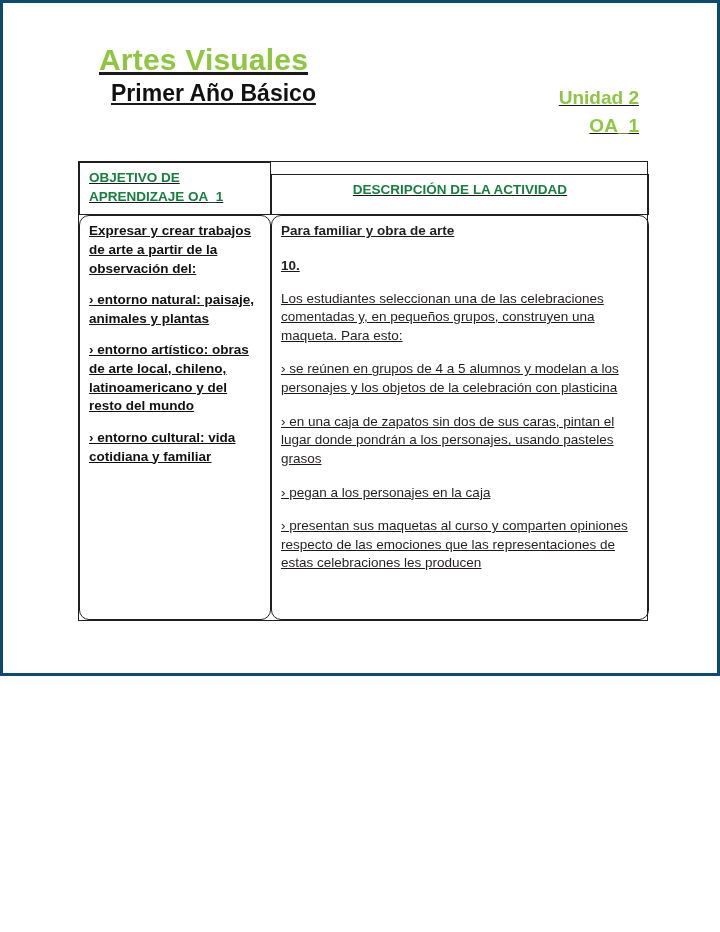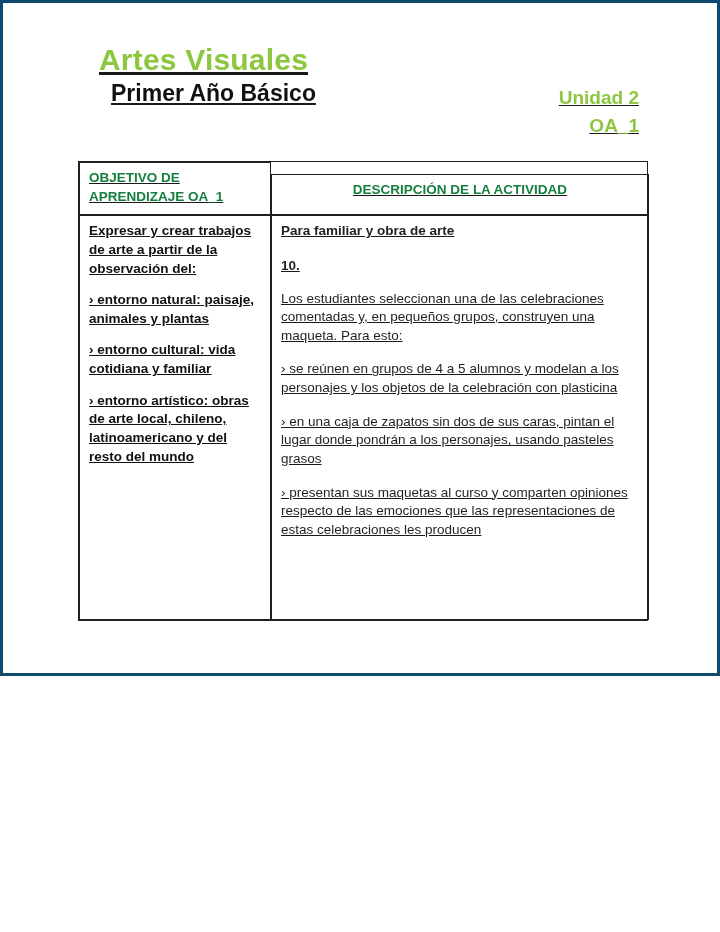--- a/index.html
+++ b/index.html
@@ -84,21 +84,21 @@
     padding: 6px 9px 8px 9px;
     font-size: 13.5px;
     line-height: 1.38;
   }
   .cell.header-cell {
     font-weight: bold;
     color: #15803d;
   }
   .cell.header-left { text-align: left; }
   .cell.header-right { text-align: center; margin-top: 12px; }
-  .cell.body-cell { min-height: 405px; }
+  .cell.body-cell { min-height: 405px; border-radius: 10px; }
 
   .objective-cell { font-weight: bold; color: #111111; }
   .objective-cell p { margin-bottom: 13px; }
   .objective-cell p.underlined { text-decoration: underline; }
 
   .activity-cell { color: #231f20; }
   .activity-cell .activity-title { font-weight: bold; margin-bottom: 16px; }
   .activity-cell .activity-number { font-weight: bold; margin-bottom: 14px; }
   .activity-cell p.step, .activity-cell p.intro { margin-bottom: 15px; }
 </style>
@@ -119,27 +119,28 @@
   </div>
 
 
   <div class="activity-table">
     <div class="cell header-cell header-left">OBJETIVO DE APRENDIZAJE OA_1</div>
     <div class="cell header-cell header-right">DESCRIPCIÓN DE LA ACTIVIDAD</div>
 
     <div class="cell body-cell objective-cell">
       <p>Expresar y crear trabajos de arte a partir de la observación del:</p>
       <p>› entorno natural: paisaje, animales y plantas</p>
+      <p class="underlined">› entorno artístico: obras de arte local, chileno, latinoamericano y del resto del mundo</p>
       <p class="underlined">› entorno cultural: vida cotidiana y familiar</p>
-      <p class="underlined">› entorno artístico: obras de arte local, chileno, latinoamericano y del resto del mundo</p>
     </div>
 
     <div class="cell body-cell activity-cell">
       <p class="activity-title">Para familiar y obra de arte</p>
       <p class="activity-number">10.</p>
       <p class="intro">Los estudiantes seleccionan una de las celebraciones comentadas y, en pequeños grupos, construyen una maqueta. Para esto:</p>
       <p class="step">› se reúnen en grupos de 4 a 5 alumnos y modelan a los personajes y los objetos de la celebración con plasticina</p>
       <p class="step">› en una caja de zapatos sin dos de sus caras, pintan el lugar donde pondrán a los personajes, usando pasteles grasos</p>
+      <p class="step">› pegan a los personajes en la caja</p>
       <p class="step">› presentan sus maquetas al curso y comparten opiniones respecto de las emociones que las representaciones de estas celebraciones les producen</p>
     </div>
   </div>
 
 </div>
 
 </body></html>

